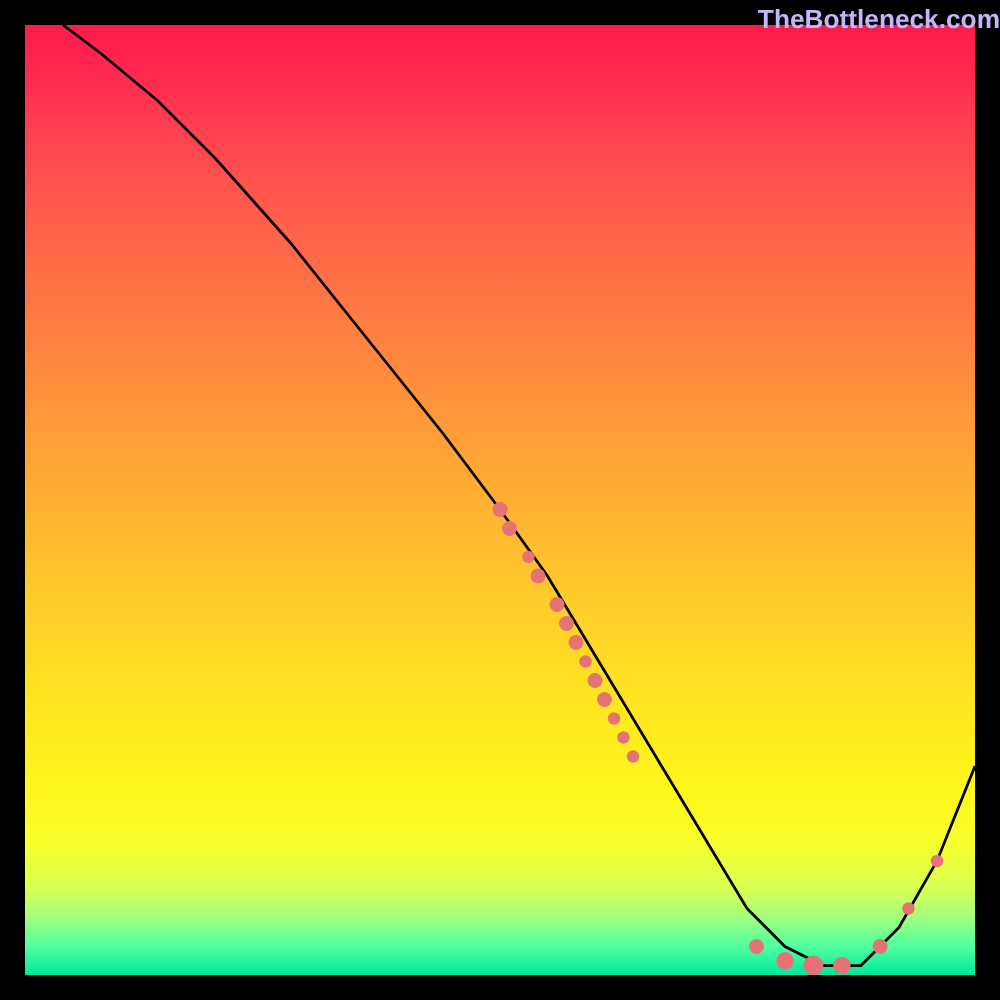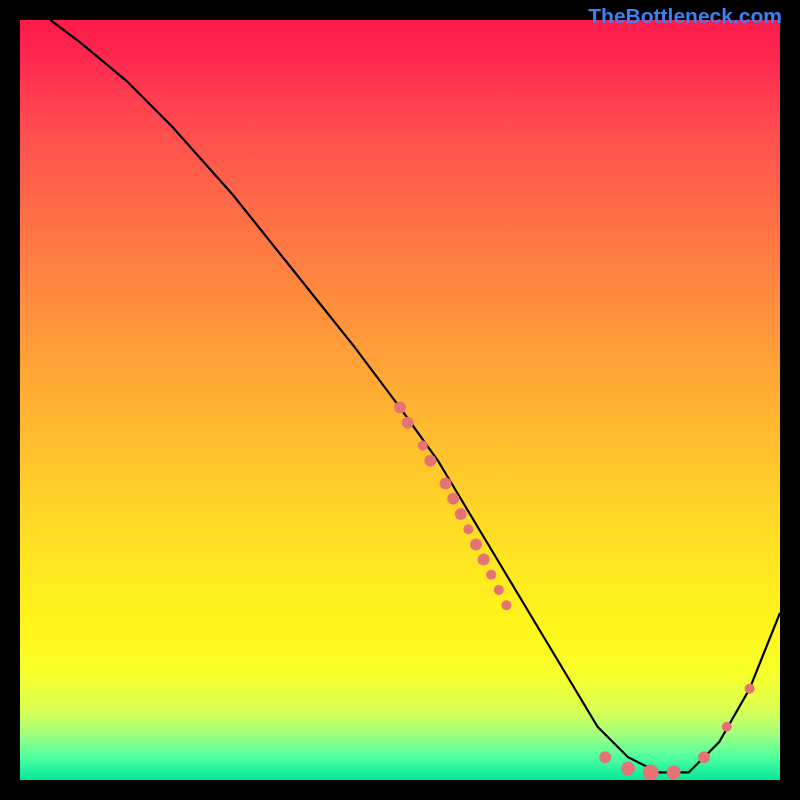--- a/index.html
+++ b/index.html
@@ -6,22 +6,22 @@
   body {
     width: 800px;
     height: 800px;
     background: #000;
     position: relative;
     font-family: Arial, sans-serif;
   }
   .watermark {
     position: absolute;
     top: 4px;
-    right: 18px;
-    color: #3b82f6;
+    right: 0;
+    color: #c4b5fd;
     font-size: 21px;
     font-weight: bold;
     z-index: 10;
   }
   .plot-area {
     position: absolute;
     left: 20px;
     top: 20px;
     width: 760px;
     height: 760px;

